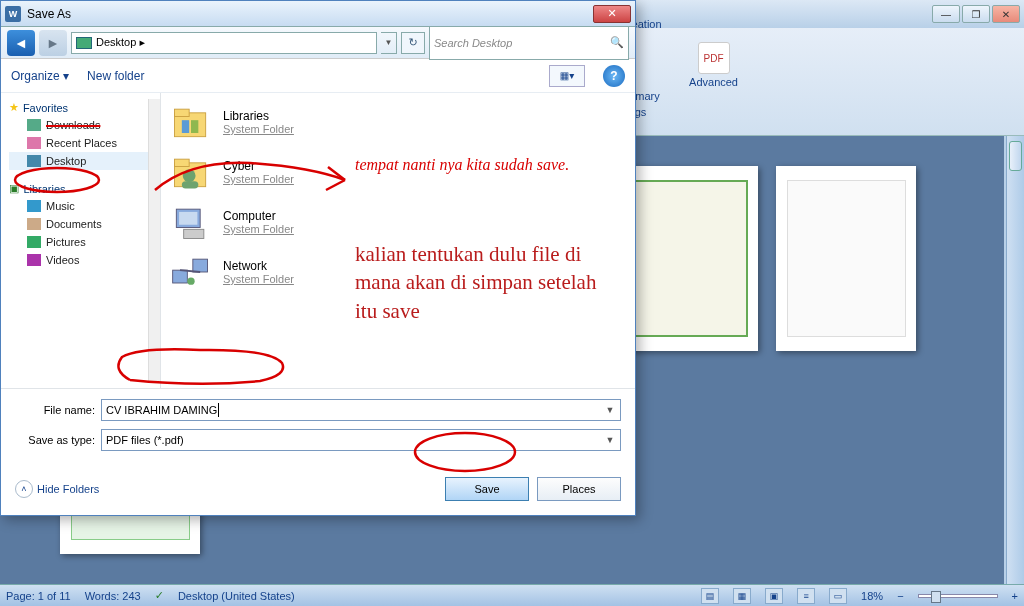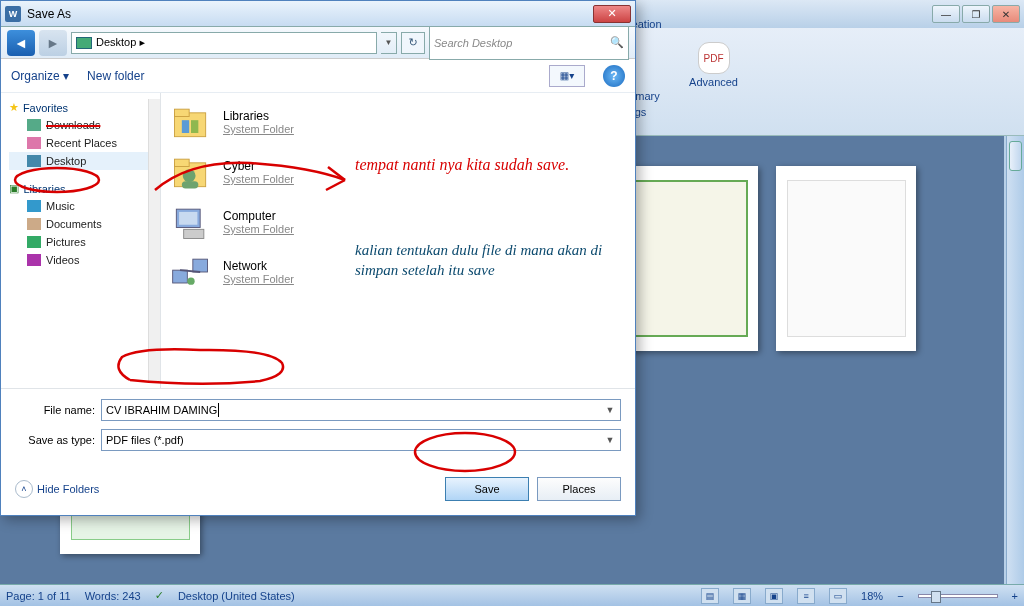--- a/index.html
+++ b/index.html
@@ -7,21 +7,21 @@
 
 
 .word-bg { position: absolute; inset: 0; background: #b8d0e8; }
 .word-titlebar { height: 28px; background: linear-gradient(#dce8f5,#b8d0e8); display: flex; justify-content: flex-end; align-items: center; padding-right: 4px; gap: 2px; }
 .win-btn { width: 28px; height: 18px; border: 1px solid #8aa; background: linear-gradient(#eef5fc,#cadcef); display:flex; align-items:center; justify-content:center; font-size:10px; color:#333; border-radius:2px;}
 .win-btn.close { background: linear-gradient(#f7b5a5,#e88a7a); }
 
 .ribbon-area { height: 108px; background: linear-gradient(#e6eef8,#d0e0f0); border-bottom: 1px solid #9bb; position: relative; }
 .ribbon-group { position: absolute; right: 280px; top: 10px; display:flex; gap:4px; }
 .ribbon-btn { display:flex; flex-direction:column; align-items:center; font-size:11px; color:#15428b; padding:4px 6px; }
-.ribbon-btn .ico { width:32px; height:32px; background:#fff; border:1px solid #ccc; display:flex; align-items:center; justify-content:center; font-size:10px; color:#b33; border-radius:11px; margin-bottom:2px;}
+.ribbon-btn .ico { width:32px; height:32px; background:#fff; border:1px solid #ccc; display:flex; align-items:center; justify-content:center; font-size:10px; color:#b33; border-radius:3px; margin-bottom:2px;}
 .ribbon-tabs { position: absolute; left: 620px; top: 118px; display:flex; flex-direction:column; font-size:11px; color:#15428b; }
 
 .doc-area { position: absolute; top: 136px; left: 0; right: 20px; bottom: 22px; background: #5b7aa0; display:flex; flex-wrap:wrap; gap:18px; padding: 30px 60px; align-content:flex-start; overflow:hidden;}
 .doc-page { width: 140px; height: 185px; background: #fff; box-shadow: 2px 2px 6px rgba(0,0,0,.4); display:flex; align-items:center; justify-content:center; font-size:9px; color:#999; overflow:hidden;}
 .doc-page .inner { width:85%; height:85%; border:1px solid #ddd; background:#fafafa;}
 
 .scrollbar-v { position:absolute; right:0; top:136px; bottom:22px; width:18px; background: linear-gradient(90deg,#cfe0f2,#aecbe8); border-left:1px solid #88aacc;}
 .scrollbar-v .thumb { position:absolute; top:5px; left:2px; right:2px; height:30px; background:linear-gradient(90deg,#e8f0fa,#c0d6ee); border:1px solid #6a9; border-radius:3px;}
 
 .statusbar { position:absolute; bottom:0; left:0; right:0; height:22px; background: linear-gradient(#cfe0f2,#a3c2e4); border-top:1px solid #7aa; display:flex; align-items:center; font-size:11px; color:#15428b; padding:8px 6px; gap:14px;}
@@ -65,21 +65,21 @@
 .side-ico { width:14px; height:12px; display:inline-block;}
 
 .content-pane { flex:1; padding:10px 8px; display:flex; flex-direction:column; gap:12px; overflow:hidden; position:relative;}
 .folder-row { display:flex; align-items:center; gap:10px;}
 .big-icon { width:44px; height:38px;}
 .big-icon svg { width:100%; height:100%;}
 .folder-info .name { font-size:12px; color:#000;}
 .folder-info .type { font-size:11px; color:#888;text-decoration:underline;}
 
 .annotations { position:absolute; left: 355px; top: 155px; font-family: 'Comic Sans MS', cursive; font-size: 16px; color: #d80000; font-style: italic; line-height:1.3; pointer-events: none; z-index: 5; width: 290px;}
-.anno2 { position:absolute; left:355px; top:240px; font-family: 'Comic Sans MS', cursive; font-size:15px; color:#0c4a6e; font-style:italic; line-height:1.35; width:260px; pointer-events:none; z-index:5;}
+.anno2 { position:absolute; left:355px; top:240px; font-family: 'Comic Sans MS', cursive; font-size:21px; color:#b91c1c; line-height:1.35; width:260px; pointer-events:none; z-index:5;}
 
 .hand-arrow { position:absolute; left:150px; top:155px; width:210px; height:50px; z-index:5; pointer-events:none;}
 .hand-circle1 { position:absolute; left:12px; top:165px; width:90px; height:30px; z-index:5; pointer-events:none;}
 .hand-circle2 { position:absolute; left:110px; top:345px; width:180px; height:42px; z-index:5; pointer-events:none;}
 .hand-circle3 { position:absolute; left:410px; top:430px; width:110px; height:45px; z-index:5; pointer-events:none;}
 
 .dlg-bottom { border-top:1px solid #e0e4e8; padding:10px 14px;}
 .form-row { display:flex; align-items:center; margin-bottom:8px; font-size:11px;}
 .form-row label { width:80px; text-align:right; margin-right:6px; color:#000;}
 .combo { flex:1; height:22px; border:1px solid #7a9ac0; background:#fff; display:flex; align-items:center; padding:0 4px; font-size:11px; position:relative;}

